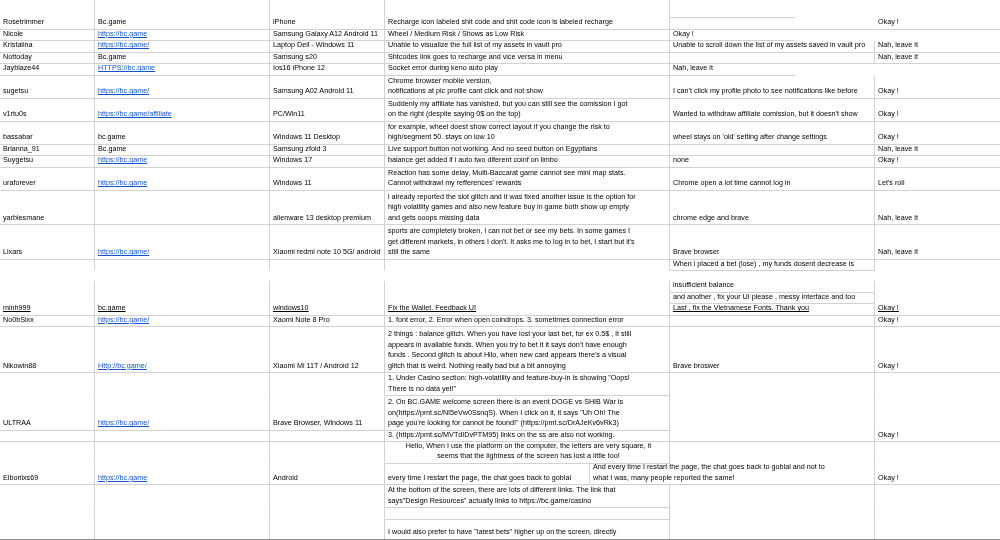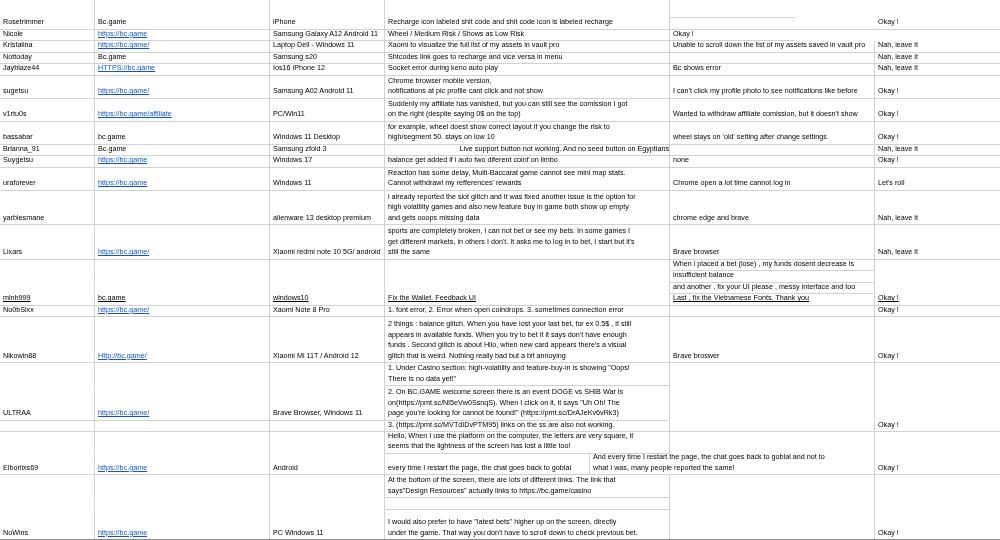--- a/index.html
+++ b/index.html
@@ -112,21 +112,21 @@
         <div class="cell c0 nowrap">
           <span>Kristalina</span>
         </div>
         <div class="cell c1 nowrap">
           <a class="link" href="#">https://bc.game/</a>
         </div>
         <div class="cell c2 nowrap">
           <span>Laptop Dell - Windows 11</span>
         </div>
         <div class="cell c3 wrap">
-          <span>Xaomi to visualize the full list of my assets in vault pro</span>
+          <span>Unable to visualize the full list of my assets in vault pro</span>
         </div>
         <div class="cell c4 nowrap">
           <span>Unable to scroll down the list of my assets saved in vault pro</span>
         </div>
         <div class="cell c5 nowrap">
           <span>Nah, leave it</span>
         </div>
       </div>
       <div class="row" style="height: 11.5px;">
         <div class="cell c0 nowrap">
@@ -153,23 +153,20 @@
           <span>Jayblaze44</span>
         </div>
         <div class="cell c1 nowrap">
           <a class="link" href="#">HTTPS://bc.game</a>
         </div>
         <div class="cell c2 nowrap">
           <span>Ios16 iPhone 12</span>
         </div>
         <div class="cell c3 wrap">
           <span>Socket error during keno auto play</span>
-        </div>
-        <div class="cell c4 nowrap">
-          <span>Bc shows error</span>
         </div>
         <div class="cell c5 nowrap">
           <span>Nah, leave it</span>
         </div>
       </div>
       <div class="row" style="height: 23px;">
         <div class="cell c0 nowrap">
           <span>sugetsu</span>
         </div>
         <div class="cell c1 nowrap">
@@ -224,21 +221,21 @@
           <span>for example, wheel doest show correct layout if you change the risk to
 high/segment 50. stays on low 10</span>
         </div>
         <div class="cell c4 nowrap">
           <span>wheel stays on 'old' setting after change settings</span>
         </div>
         <div class="cell c5 nowrap">
           <span>Okay !</span>
         </div>
       </div>
-      <div class="row" style="height: 11.5px; text-align: right;">
+      <div class="row" style="height: 11.5px;">
         <div class="cell c0 nowrap">
           <span>Brianna_91</span>
         </div>
         <div class="cell c1 nowrap">
           <span>Bc.game</span>
         </div>
         <div class="cell c2 nowrap">
           <span>Samsung zfold 3</span>
         </div>
         <div class="cell c3 wrap">
@@ -349,21 +346,21 @@
         <div class="cell c3 wrap nb">
           <span></span>
         </div>
         <div class="cell c4 nowrap">
           <span>When i placed a bet (lose) , my funds dosent decrease is</span>
         </div>
         <div class="cell c5 nowrap nb">
           <span></span>
         </div>
       </div>
-      <div class="row" style="height: 11.5px;">
+      <div class="row" style="height: 11.5px; margin-top: 10px;">
         <div class="cell c0 nowrap nb">
           <span></span>
         </div>
         <div class="cell c1 nowrap nb">
           <span></span>
         </div>
         <div class="cell c2 nowrap nb">
           <span></span>
         </div>
         <div class="cell c3 wrap nb">
@@ -515,21 +512,21 @@
         <div class="cell c3 wrap">
           <span>3. (https://pmt.sc/MVTdIDvPTM95) links on the ss are also not working.</span>
         </div>
         <div class="cell c4 nowrap">
           <span></span>
         </div>
         <div class="cell c5 nowrap">
           <span>Okay !</span>
         </div>
       </div>
-      <div class="row" style="height: 21.5px;">
+      <div class="row" style="height: 21.5px; text-align: center;">
         <div class="cell c0 nowrap nb">
           <span></span>
         </div>
         <div class="cell c1 nowrap nb">
           <span></span>
         </div>
         <div class="cell c2 nowrap nb">
           <span></span>
         </div>
         <div class="cell c3 wrap">

